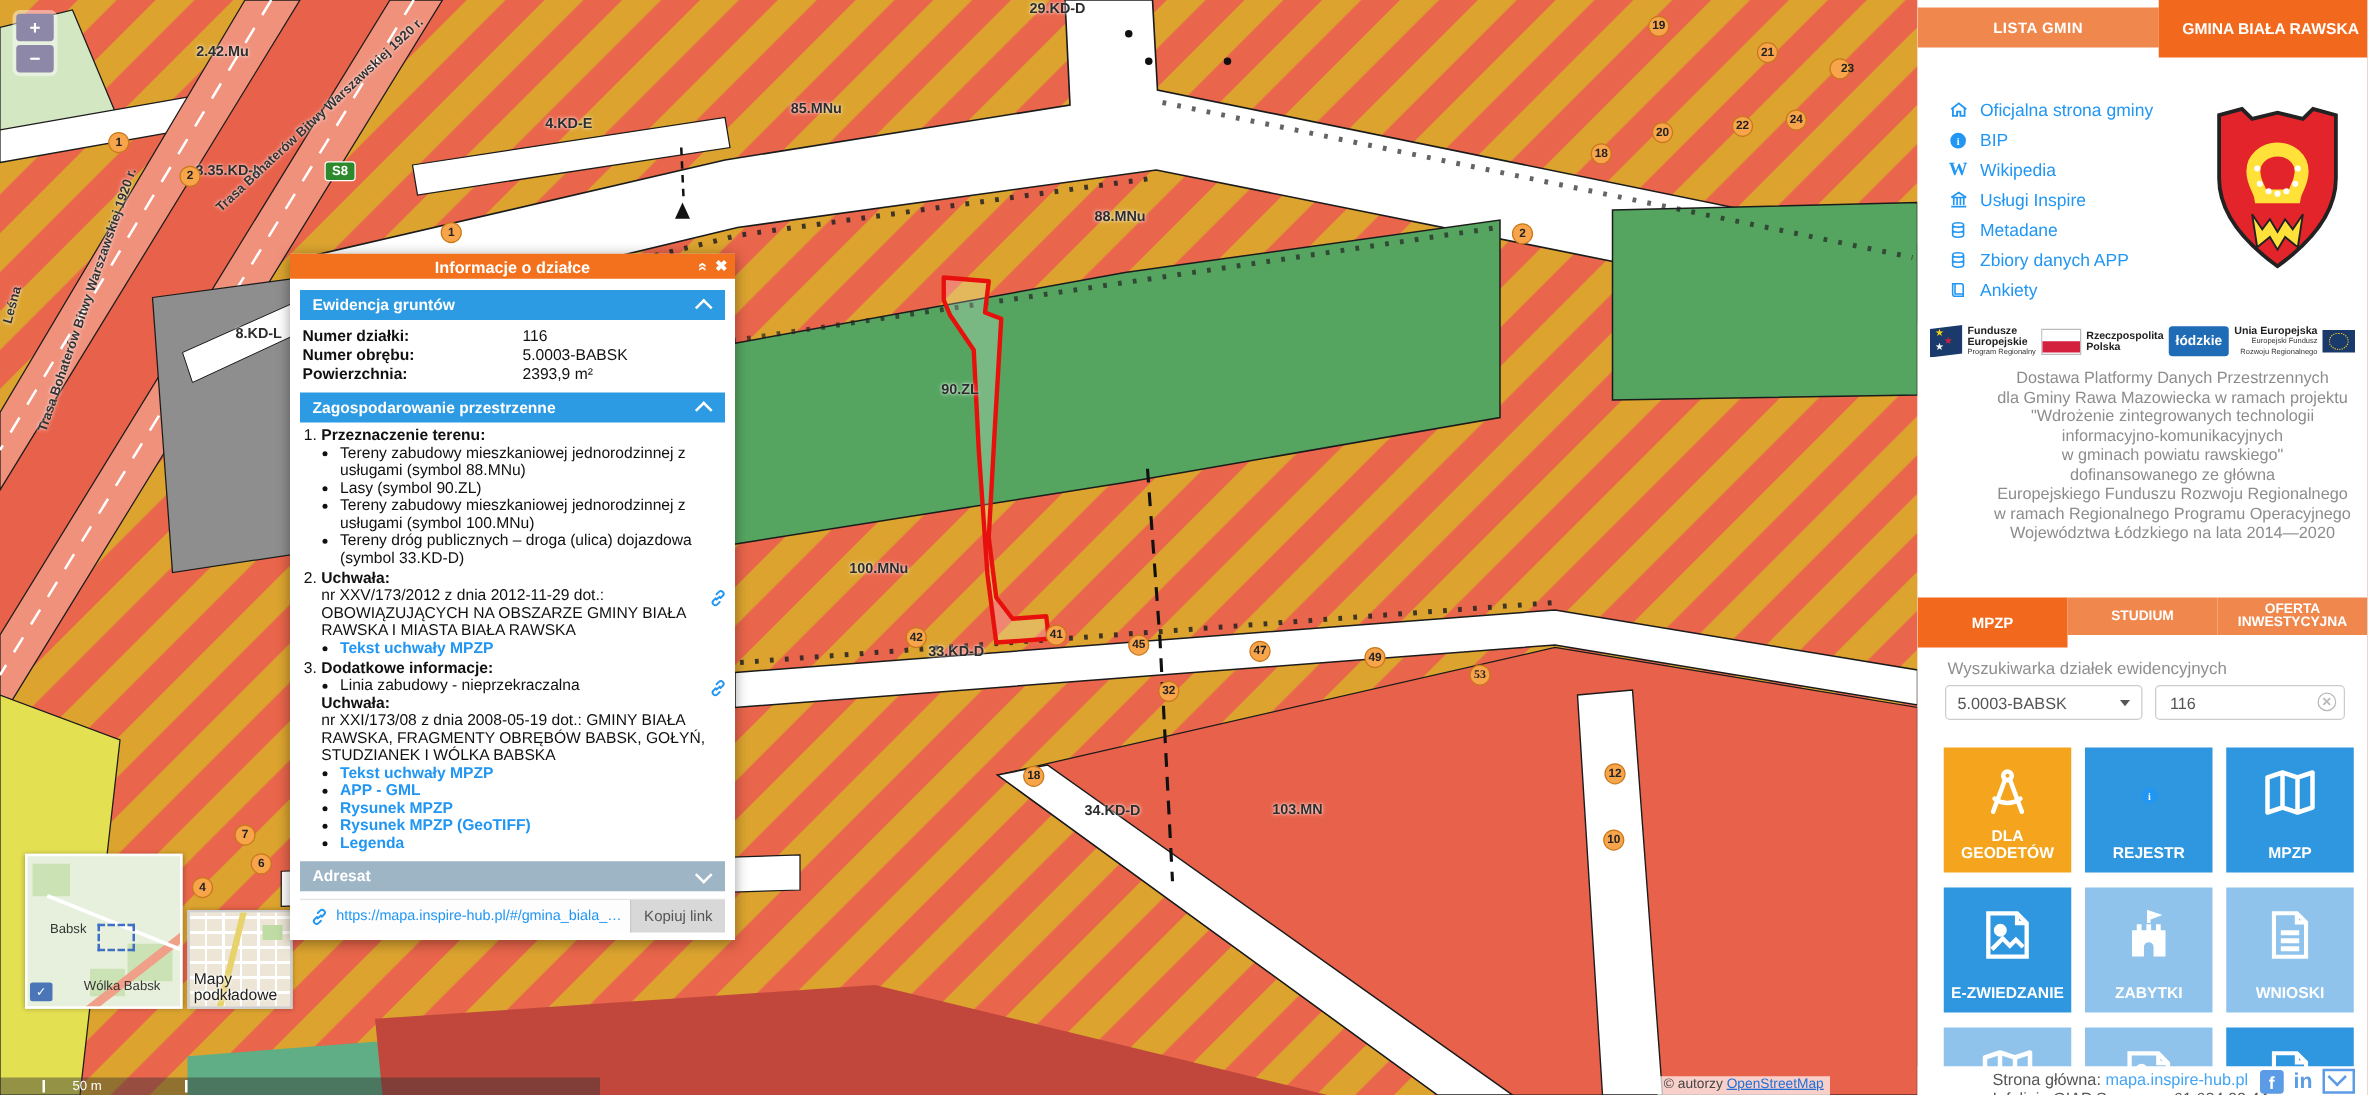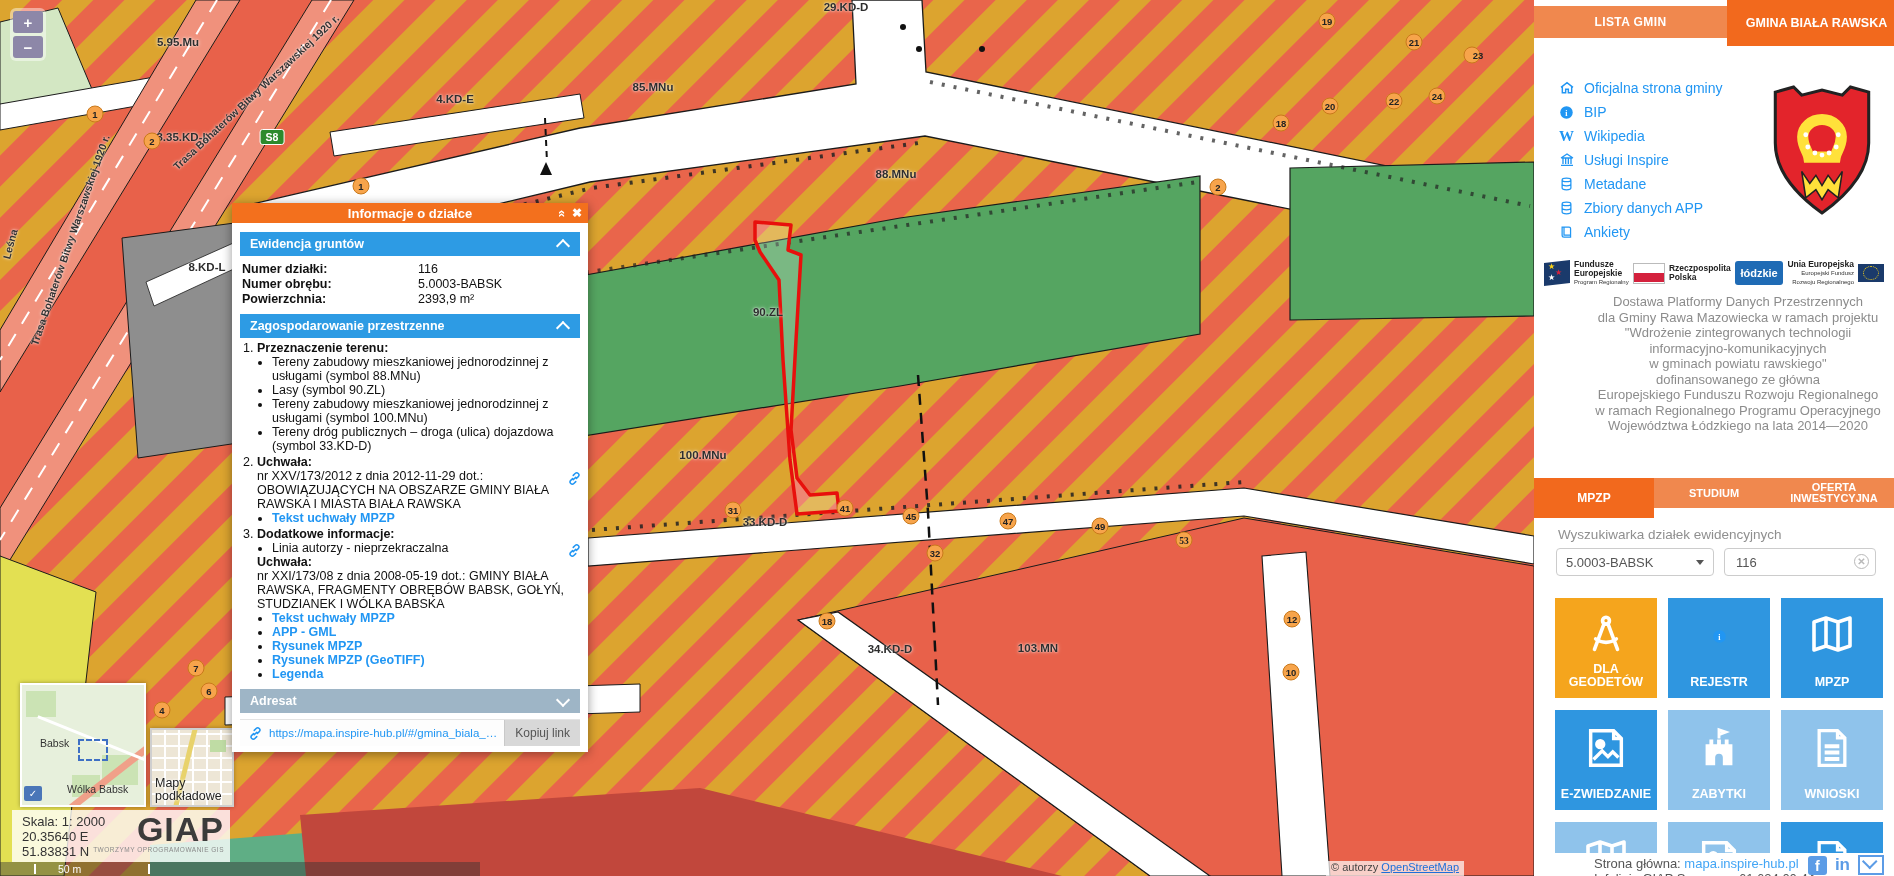--- a/index.html
+++ b/index.html
@@ -170,21 +170,21 @@
       <path d="M930,82 L1530,206" fill="none" stroke="#222" stroke-width="4" stroke-dasharray="3 9" opacity=".7"></path>
 
       <path d="M918,375 L928,512 L938,705" fill="none" stroke="#111" stroke-width="2.5" stroke-dasharray="11 8"></path>
       <path d="M545,118 L547,162" fill="none" stroke="#111" stroke-width="2" stroke-dasharray="6 5"></path>
       <polygon points="540,175 552,175 546,162" fill="#111"></polygon>
 
       <path d="M755,222 L791,225 L788,250 L801,255 L796,340 L791,430 L797,478 L810,495 L837,493 L839,511 L797,514 L790,460 L783,360 L779,280 L760,252 L755,240 Z" fill="rgba(255,255,255,0.22)" stroke="#E8100C" stroke-width="3.5" stroke-linejoin="round"></path>
     </svg>
 
     <div id="map-overlays">
-        <div class="map-label" style="left: 178px; top: 42px;">5.95.Mu</div>
+        <div class="map-label" style="left: 178px; top: 42px;">2.42.Mu</div>
         <div class="map-label" style="left: 846px; top: 7px;">29.KD-D</div>
         <div class="map-label" style="left: 653px; top: 87px;">85.MNu</div>
         <div class="map-label" style="left: 455px; top: 99px;">4.KD-E</div>
         <div class="map-label" style="left: 183px; top: 137px;">3.35.KD-L</div>
         <div class="map-label" style="left: 896px; top: 174px;">88.MNu</div>
         <div class="map-label" style="left: 207px; top: 267px;">8.KD-L</div>
         <div class="map-label" style="left: 768px; top: 312px;">90.ZL</div>
         <div class="map-label" style="left: 703px; top: 455px;">100.MNu</div>
         <div class="map-label" style="left: 765px; top: 522px;">33.KD-D</div>
         <div class="map-label" style="left: 558px; top: 620px;">102.MNu</div>
@@ -197,21 +197,21 @@
         <div class="map-marker" style="left: 152px; top: 141px;">2</div>
         <div class="map-marker" style="left: 361px; top: 186px;">1</div>
         <div class="map-marker" style="left: 1218px; top: 187px;">2</div>
         <div class="map-marker" style="left: 1281px; top: 123px;">18</div>
         <div class="map-marker" style="left: 1327px; top: 21px;">19</div>
         <div class="map-marker" style="left: 1330px; top: 106px;">20</div>
         <div class="map-marker" style="left: 1414px; top: 42px;">21</div>
         <div class="map-marker" style="left: 1394px; top: 101px;">22</div>
         <div class="map-marker" style="left: 1472px; top: 55px; padding-left: 12px;">23</div>
         <div class="map-marker" style="left: 1437px; top: 96px;">24</div>
-        <div class="map-marker" style="left: 733px; top: 510px;">31</div>
+        <div class="map-marker" style="left: 733px; top: 510px;">42</div>
         <div class="map-marker" style="left: 845px; top: 508px;">41</div>
         <div class="map-marker" style="left: 911px; top: 516px;">45</div>
         <div class="map-marker" style="left: 1008px; top: 521px;">47</div>
         <div class="map-marker" style="left: 1100px; top: 526px;">49</div>
         <div class="map-marker" style="left: 1184px; top: 540px; font-family: Liberation Serif, serif;">53</div>
         <div class="map-marker" style="left: 935px; top: 553px;">32</div>
         <div class="map-marker" style="left: 827px; top: 621px;">18</div>
         <div class="map-marker" style="left: 1292px; top: 619px;">12</div>
         <div class="map-marker" style="left: 1291px; top: 672px;">10</div>
         <div class="map-marker" style="left: 466px; top: 618px;">19</div>
@@ -246,31 +246,20 @@
     <div class="basemap">
       <div class="bm-grid"></div>
       <div class="bm-road"></div>
       <div class="bm-green"></div>
       <div class="bm-label">
         <div>Mapy</div>
         <div>podkładowe</div>
       </div>
     </div>
 
-    <div class="scale-panel">
-      <div class="scale-text">
-        <div>Skala: 1: 2000</div>
-        <div>20.35640 E</div>
-        <div>51.83831 N</div>
-      </div>
-      <div class="giap">
-        <div class="giap-word">GIAP</div>
-        <div class="giap-tag">TWORZYMY OPROGRAMOWANIE GIS</div>
-      </div>
-    </div>
 
     <div class="scalebar">
       <div class="sb-tick" style="left:34px"></div>
       <div class="sb-tick" style="left:148px"></div>
       <div class="sb-label">50 m</div>
     </div>
 
     <div class="attribution"><span>© autorzy </span><a>OpenStreetMap</a></div>
 
     <div class="popup">
@@ -320,21 +309,21 @@
               <ul>
                 <li><span class="plan-link">Tekst uchwały MPZP</span></li>
               </ul>
               <span class="attach"><svg width="15" height="15" viewBox="0 0 24 24">
                   <path fill="none" stroke="#2196F3" stroke-width="2.4" stroke-linecap="round" d="M10 14 L14 10 M9 12 l-3 3 a3.5 3.5 0 0 0 5 5 l3 -3 M15 12 l3 -3 a3.5 3.5 0 0 0 -5 -5 l-3 3"></path>
                 </svg></span>
             </li>
             <li>
               <div class="plan-heading">Dodatkowe informacje:</div>
               <ul>
-                <li>Linia autorzy - nieprzekraczalna</li>
+                <li>Linia zabudowy - nieprzekraczalna</li>
               </ul>
               <div class="plan-heading">Uchwała:</div>
               <div class="plan-text">nr XXI/173/08 z dnia 2008-05-19 dot.: GMINY BIAŁA RAWSKA, FRAGMENTY OBRĘBÓW BABSK, GOŁYŃ, STUDZIANEK I WÓLKA BABSKA</div>
               <ul>
                 <li><span class="plan-link">Tekst uchwały MPZP</span></li>
                 <li><span class="plan-link">APP - GML</span></li>
                 <li><span class="plan-link">Rysunek MPZP</span></li>
                 <li><span class="plan-link">Rysunek MPZP (GeoTIFF)</span></li>
                 <li><span class="plan-link">Legenda</span></li>
               </ul>

